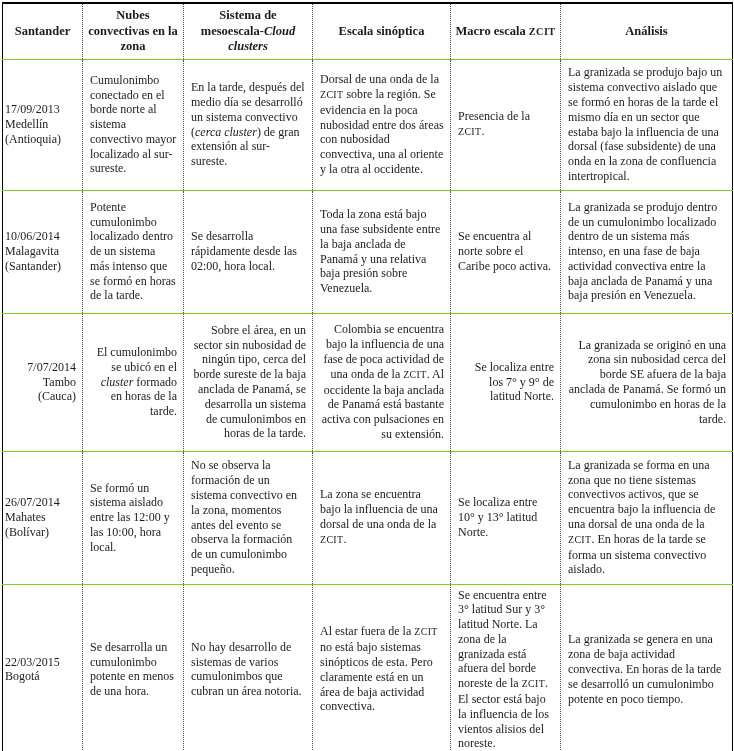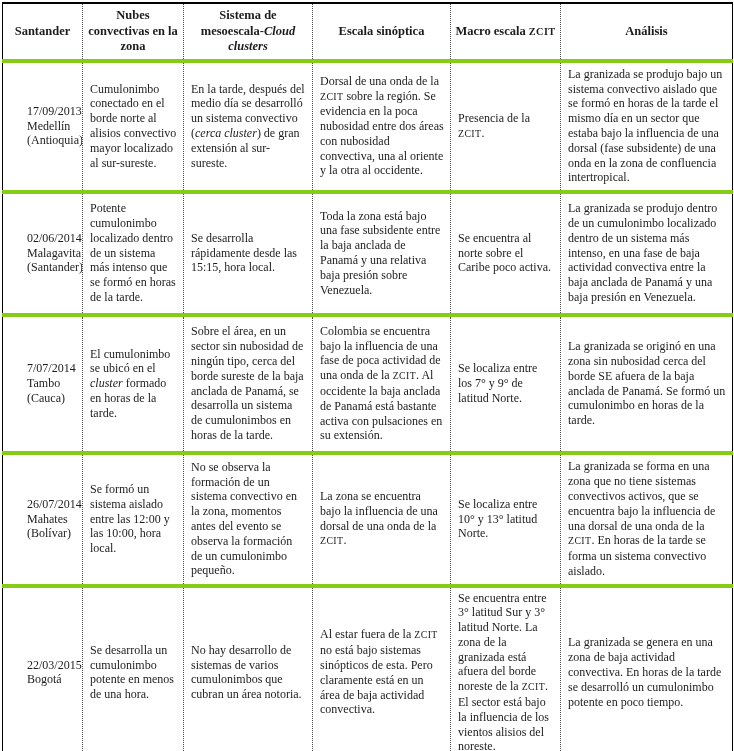--- a/index.html
+++ b/index.html
@@ -28,47 +28,47 @@
     font-size: 12px;
     line-height: 14.8px;
   }
   col.c1 { width: 80px; }
   col.c2 { width: 101px; }
   col.c3 { width: 129px; }
   col.c4 { width: 138px; }
   col.c5 { width: 110px; }
   col.c6 { width: 172px; }
   th, td {
-    border-bottom: 4px solid #84cc16;
+    border-bottom: 1px solid #84cc16;
     border-left: 1px dotted #4a4a4a;
     vertical-align: middle;
     box-sizing: border-box;
     overflow: hidden;
   }
   th:first-child, td:first-child { border-left: none; }
   th {
     font-weight: bold;
     text-align: center;
     font-size: 12.5px;
     line-height: 15.5px;
     padding: 4px 4px;
     height: 51px;
   }
   td {
     text-align: left;
     padding: 3px 6px 3px 7px;
     white-space: pre-line;
   }
   td.date-cell {
-    padding-left: 24px;
+    padding-left: 2px;
     white-space: pre-line;
   }
   tr.r1 td { height: 131px; }
   tr.r2 td { height: 123px; }
-  tr.r3 td { height: 138px; }
+  tr.r3 td { height: 138px; text-align: right; }
   tr.r4 td { height: 133px; }
   tr.r5 td { height: 155px; }
   i { font-style: italic; }
   .sc {
     font-size: 0.82em;
     letter-spacing: 0.4px;
   }
 </style>
 </head>
 <body>
@@ -91,32 +91,32 @@
         <th>Escala sinóptica</th>
         <th>Macro escala <span class="sc">ZCIT</span></th>
         <th>Análisis</th>
       </tr>
     </thead>
     <tbody>
       <tr class="r1">
         <td class="date-cell">17/09/2013
 Medellín
 (Antioquia)</td>
-        <td>Cumulonimbo conectado en el borde norte al alisios convectivo mayor localizado al sur-sureste.</td>
+        <td>Cumulonimbo conectado en el borde norte al sistema convectivo mayor localizado al sur-sureste.</td>
         <td>En la tarde, después del medio día se desarrolló un sistema convectivo (<i>cerca cluster</i>) de gran extensión al sur-sureste.</td>
         <td>Dorsal de una onda de la <span class="sc">ZCIT</span> sobre la región. Se evidencia en la poca nubosidad entre dos áreas con nubosidad convectiva, una al oriente y la otra al occidente.</td>
         <td>Presencia de la <span class="sc">ZCIT</span>.</td>
         <td>La granizada se produjo bajo un sistema convectivo aislado que se formó en horas de la tarde el mismo día en un sector que estaba bajo la influencia de una dorsal (fase subsidente) de una onda en la zona de confluencia intertropical.</td>
       </tr>
       <tr class="r2">
-        <td class="date-cell">02/06/2014
+        <td class="date-cell">10/06/2014
 Malagavita
 (Santander)</td>
         <td>Potente cumulonimbo localizado dentro de un sistema más intenso que se formó en horas de la tarde.</td>
-        <td>Se desarrolla rápidamente desde las 15:15, hora local.</td>
+        <td>Se desarrolla rápidamente desde las 02:00, hora local.</td>
         <td>Toda la zona está bajo una fase subsidente entre la baja anclada de Panamá y una relativa baja presión sobre Venezuela.</td>
         <td>Se encuentra al norte sobre el Caribe poco activa.</td>
         <td>La granizada se produjo dentro de un cumulonimbo localizado dentro de un sistema más intenso, en una fase de baja actividad convectiva entre la baja anclada de Panamá y una baja presión en Venezuela.</td>
       </tr>
       <tr class="r3">
         <td class="date-cell">7/07/2014
 Tambo
 (Cauca)</td>
         <td>El cumulonimbo se ubicó en el <i>cluster</i> formado en horas de la tarde.</td>
         <td>Sobre el área, en un sector sin nubosidad de ningún tipo, cerca del borde sureste de la baja anclada de Panamá, se desarrolla un sistema de cumulonimbos en horas de la tarde.</td>

